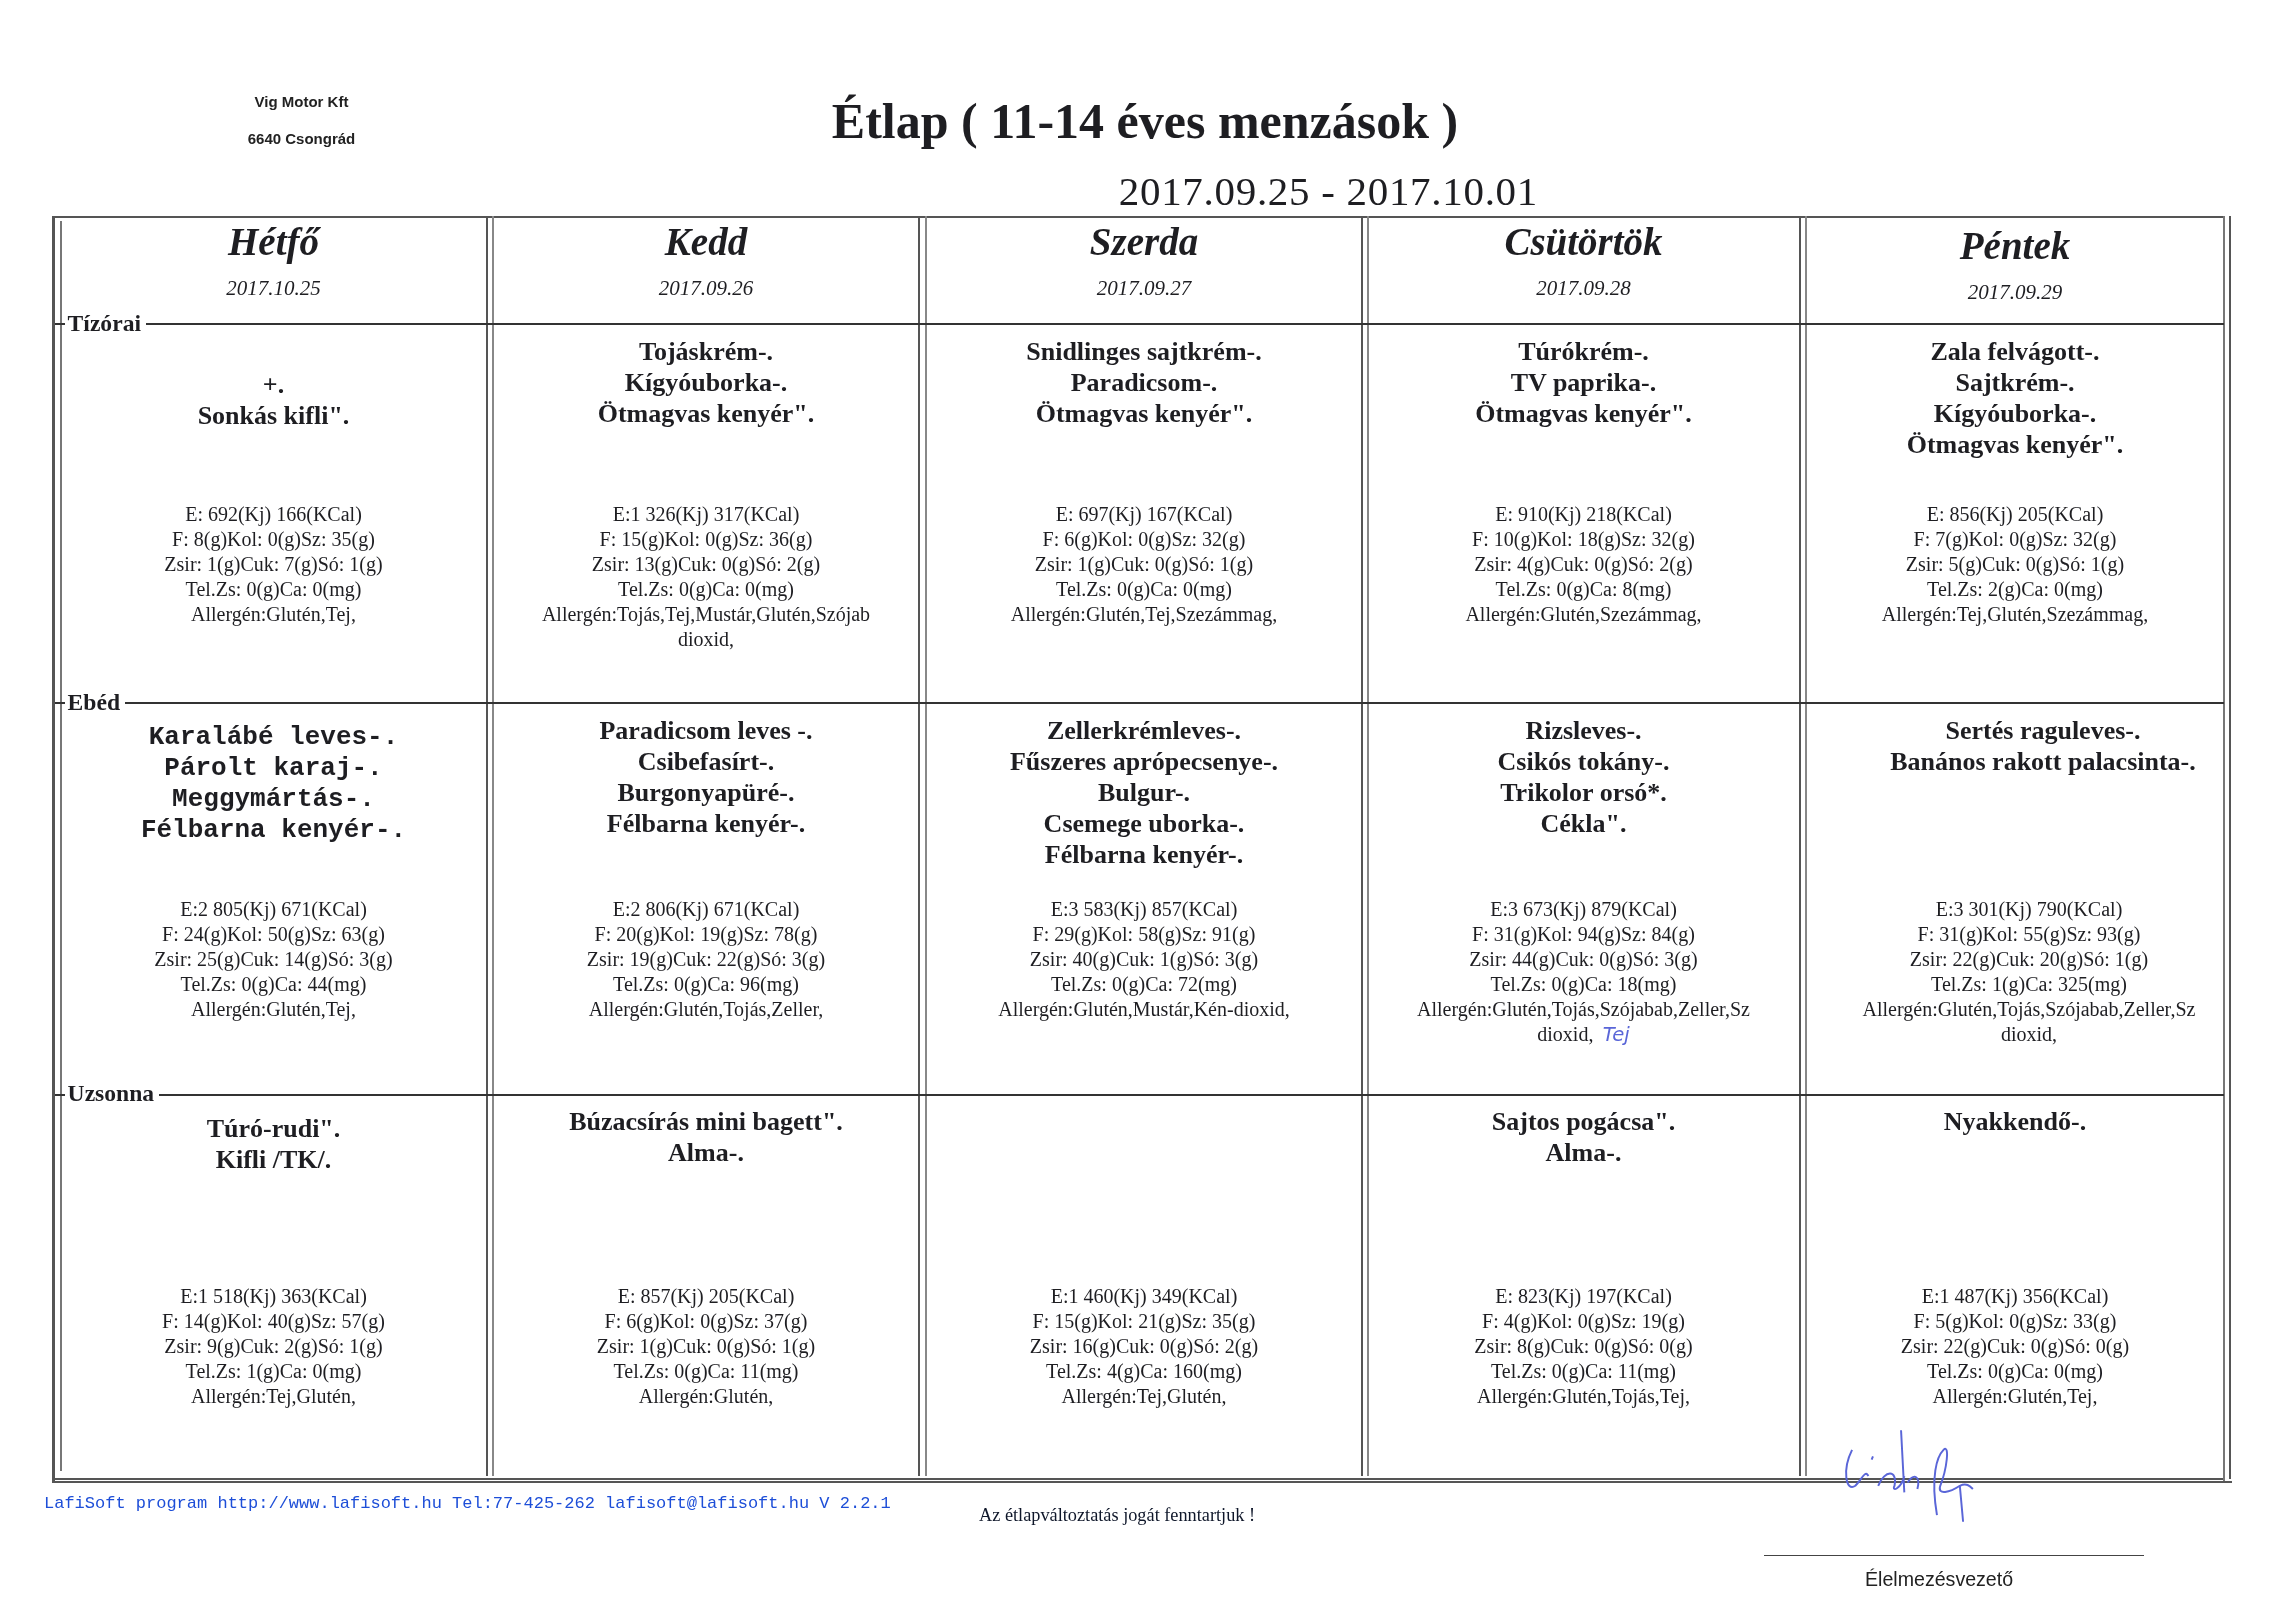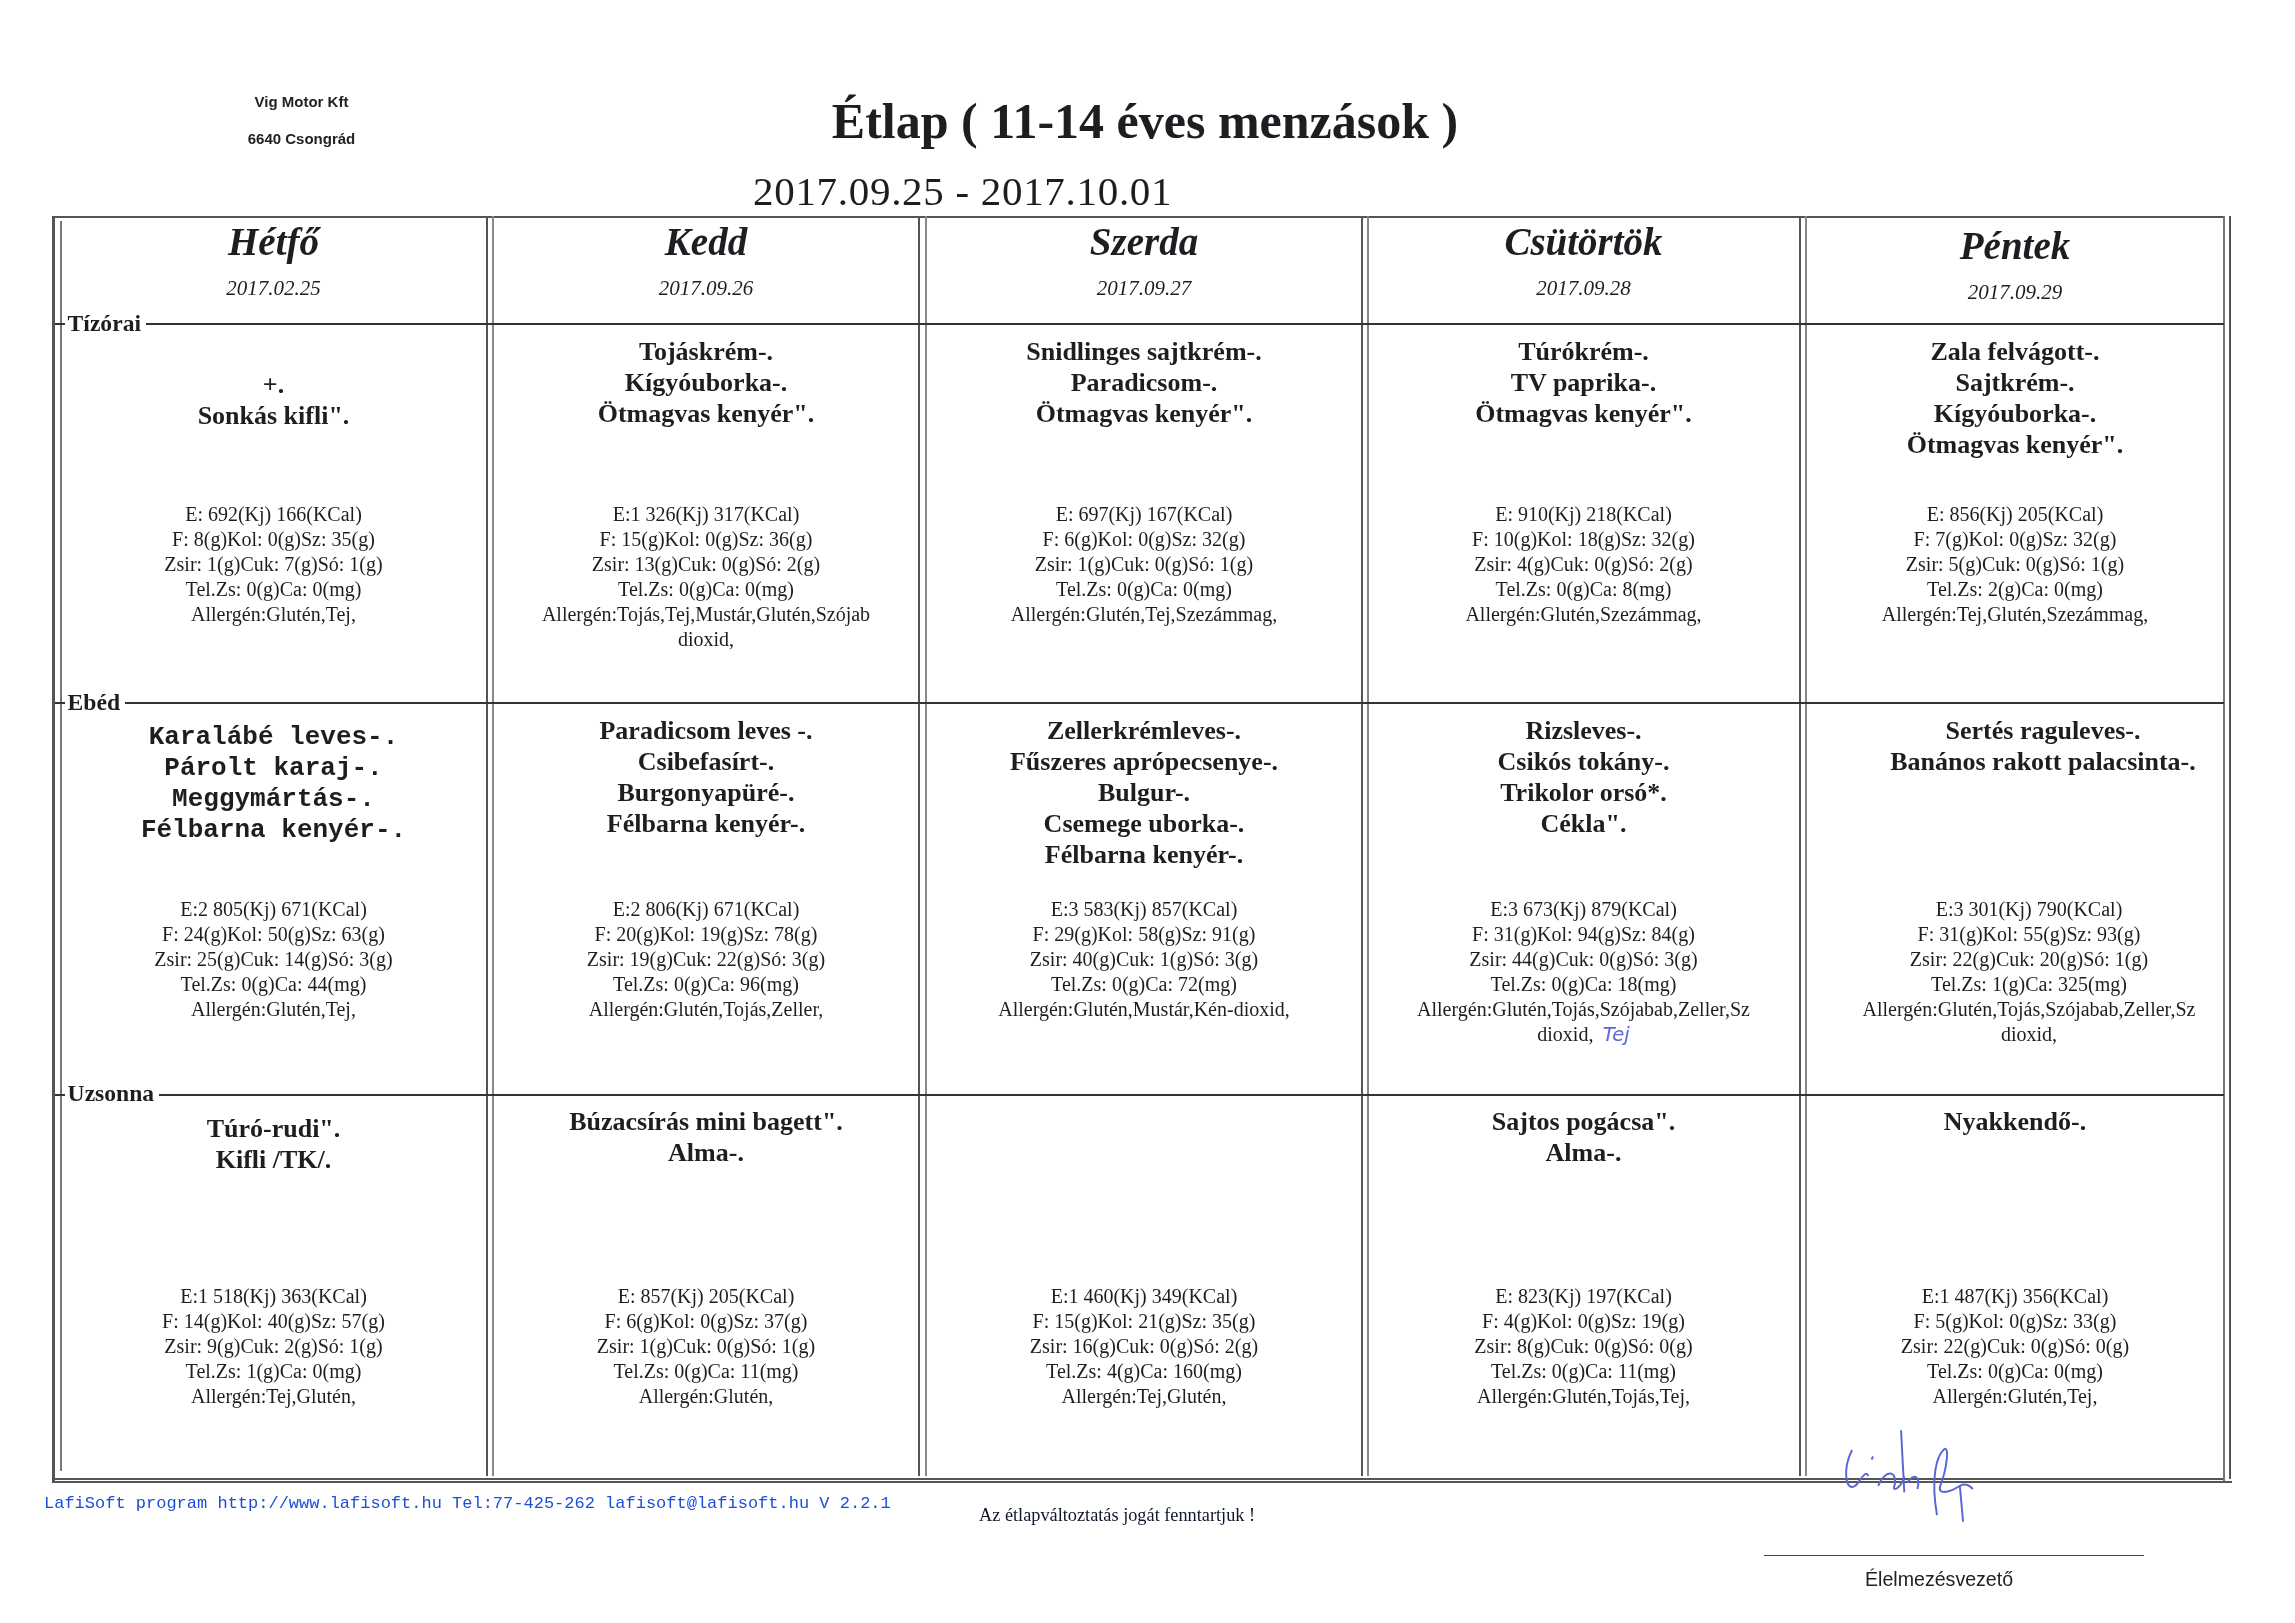--- a/index.html
+++ b/index.html
@@ -1,20 +1,20 @@
 <!DOCTYPE html>
 <html style="font-size:10.5px"><head>
 <meta charset="utf-8">
 <style>
   html, body { margin:0; padding:0; background:#ffffff; }
   body { width:2295px; height:1623px; position:relative; overflow:hidden; color:#1e1e22; font-family:"Liberation Serif", serif; }
   .abs { position:absolute; }
   .company { left:164px; width:275px; text-align:center; font-family:"Liberation Sans", sans-serif; font-weight:bold; font-size:15px; color:#222; }
   .title { left:687px; width:916px; text-align:center; font-weight:bold; font-size:50px; top:92px; }
-  .range { left:753px; width:785px; text-align:left; font-size:41px; top:167px; letter-spacing:0.7px; }
+  .range { left:753px; width:785px; text-align:right; font-size:41px; top:167px; letter-spacing:0.7px; }
 
   .table { left:52px; top:216px; width:2173px; height:1260px; border-top:2.6px solid #555; border-bottom:2.6px solid #555; }
   .outer-left { left:52px; top:216px; width:2.6px; height:1267px; background:#555; }
   .outer-left2 { left:60px; top:221px; width:2px; height:1250px; background:#777; }
   .outer-right { left:2223px; top:216px; width:2px; height:1267px; background:#777; }
   .outer-right2 { left:2229px; top:216px; width:2px; height:1263px; background:#555; }
   .bottom-line2 { left:52px; top:1481px; width:2180px; height:2px; background:#555; }
 
   .vline { width:2px; background:#555; }
   .hline { height:2px; background:#333; }
@@ -62,21 +62,21 @@
 <div class="abs hline" style="left:55px; top:323px; width:2169px;"></div>
 <div class="abs hline" style="left:55px; top:702px; width:2169px;"></div>
 <div class="abs hline" style="left:55px; top:1094px; width:2169px;"></div>
 
 <div class="meal-label" style="left:65px; top:310px;">Tízórai</div>
 <div class="meal-label" style="left:65px; top:689px;">Ebéd</div>
 <div class="meal-label" style="left:65px; top:1080px;">Uzsonna</div>
 
 <div class="day" style="left:62px; width:423px; top:219px;">
   <div class="day-name">Hétfő</div>
-  <div class="day-date">2017.02.25</div>
+  <div class="day-date">2017.10.25</div>
 </div>
 <div class="day" style="left:494px; width:424px; top:219px;">
   <div class="day-name">Kedd</div>
   <div class="day-date">2017.09.26</div>
 </div>
 <div class="day" style="left:927px; width:434px; top:219px;">
   <div class="day-name">Szerda</div>
   <div class="day-date">2017.09.27</div>
 </div>
 <div class="day" style="left:1369px; width:429px; top:219px;">

